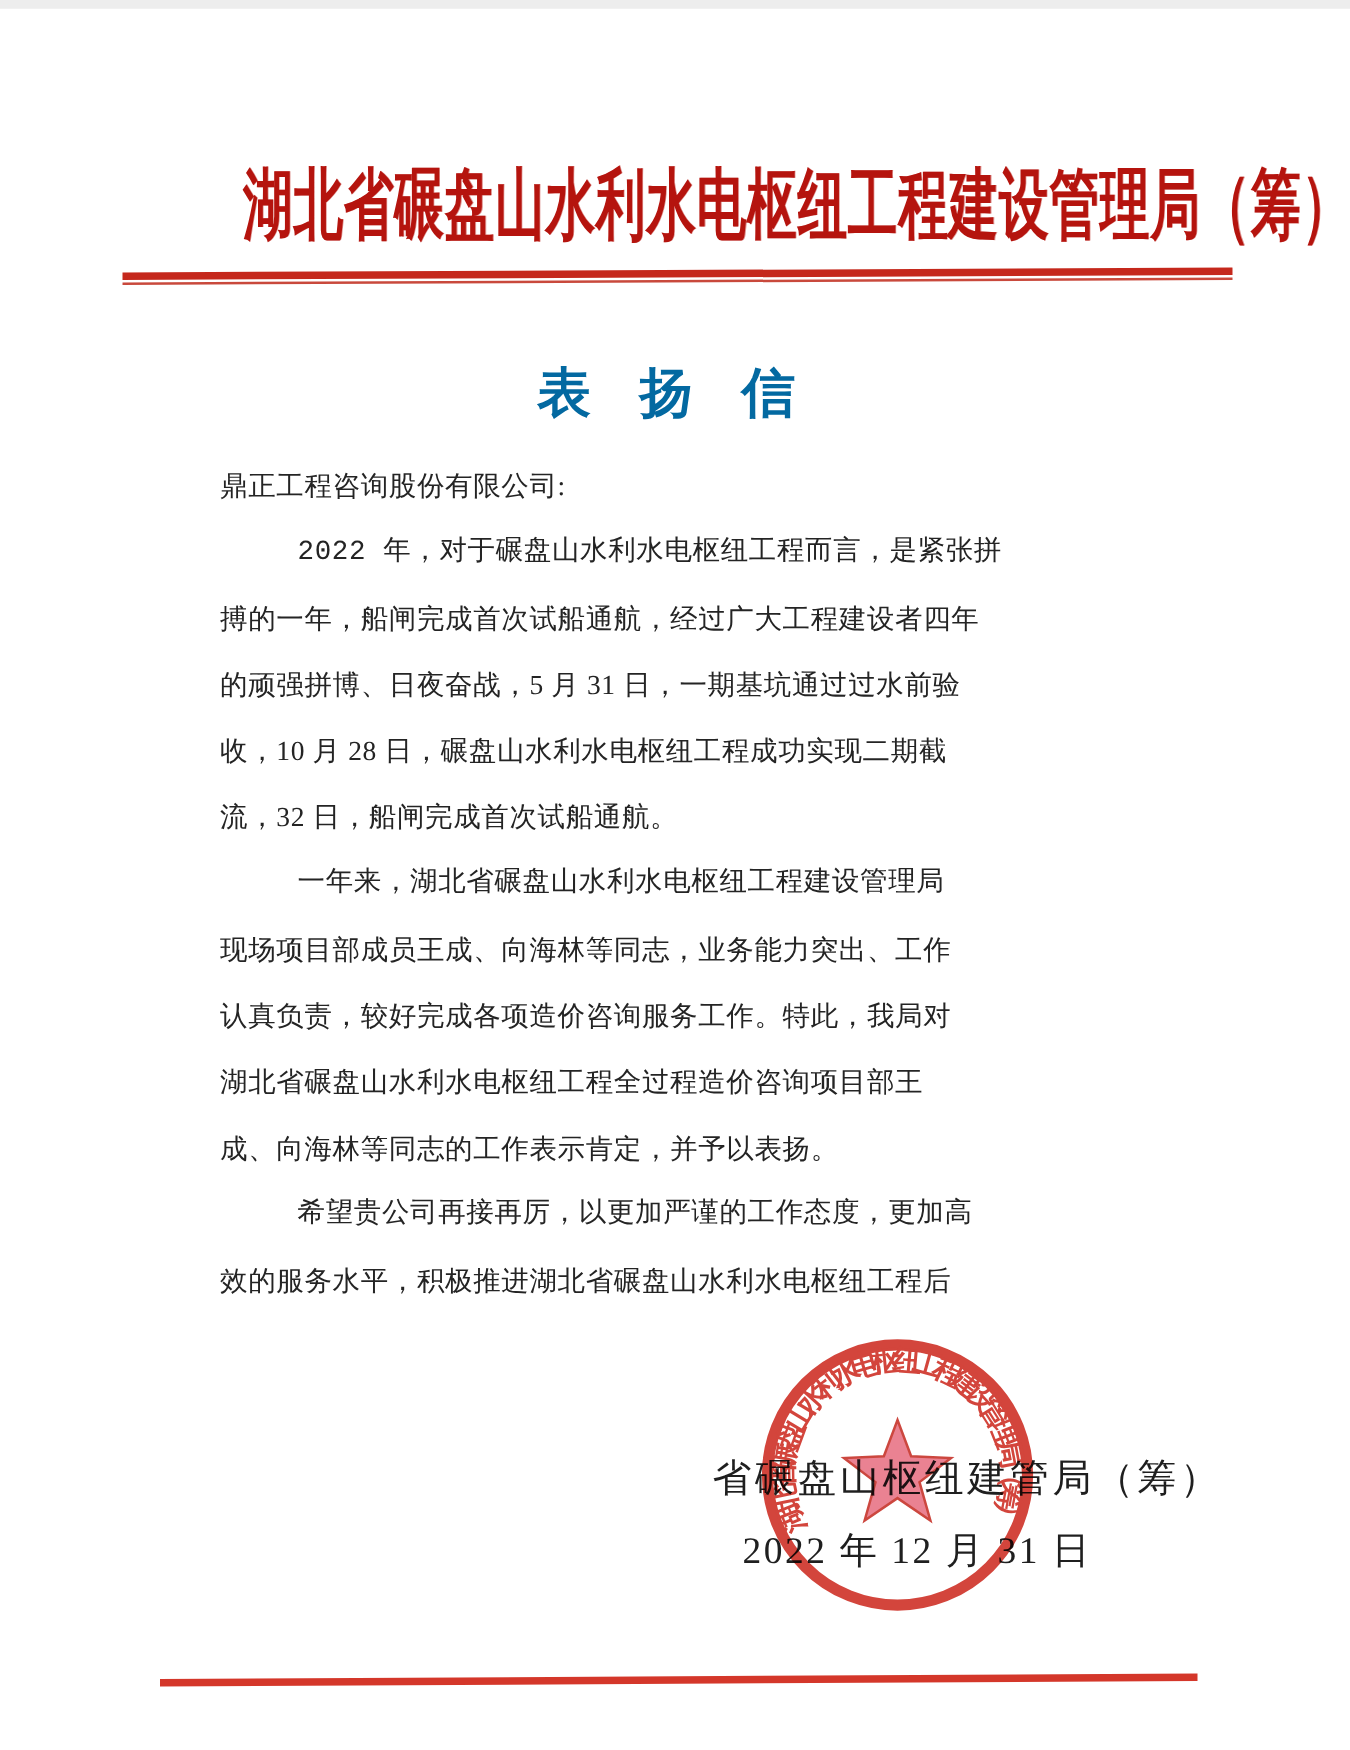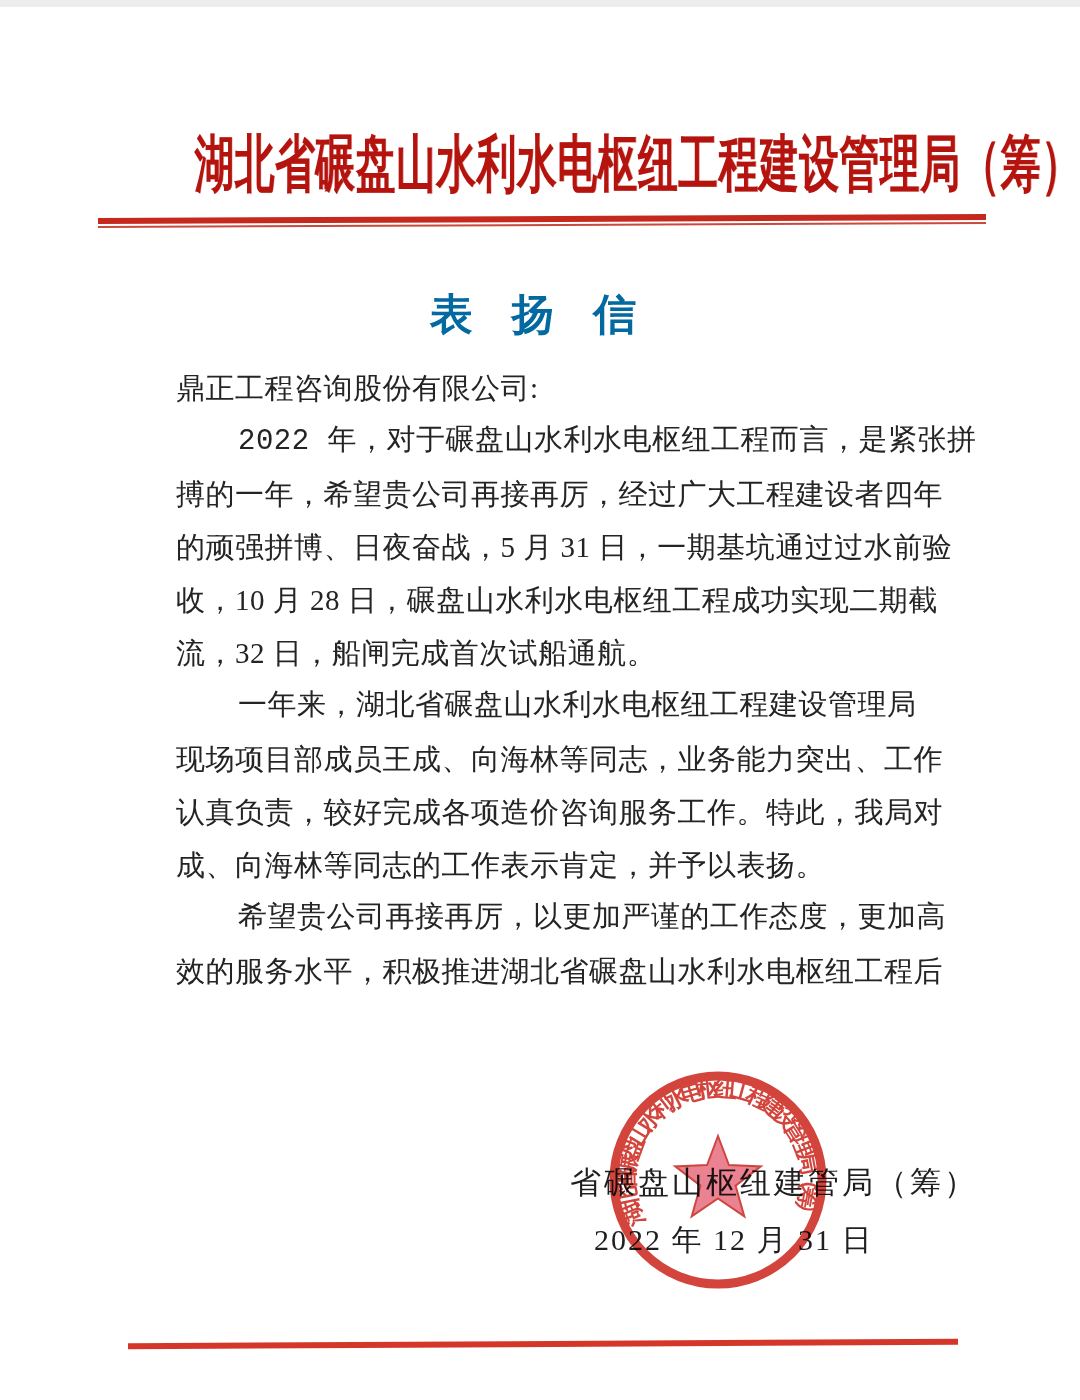--- a/index.html
+++ b/index.html
@@ -61,21 +61,21 @@
     font-size: 43px;
     font-weight: 700;
     letter-spacing: 14px;
   }
   
   .body-block {
     position: absolute;
     left: 176px; top: 362px;
     width: 736px;
     color: #242424;
-    font-size: 29px;
+    font-size: 22px;
     letter-spacing: 0.5px;
   }
   .line {
     height: 53px;
     line-height: 53px;
     white-space: nowrap;
   }
   .line.indent { padding-left: 62px; font-family: Liberation Mono, monospace; }
   
   .sign-org {
@@ -123,27 +123,28 @@
   <div class="header-rule">
     <div class="thick"></div>
     <div class="thin"></div>
   </div>
 
   <div class="doc-title">表 扬 信</div>
 
   <div class="body-block">
     <div class="line">鼎正工程咨询股份有限公司:</div>
     <div class="line indent">2022 年，对于碾盘山水利水电枢纽工程而言，是紧张拼</div>
-    <div class="line">搏的一年，希望贵公司再接再厉，经过广大工程建设者四年</div>
+    <div class="line">搏的一年，船闸完成首次试船通航，经过广大工程建设者四年</div>
     <div class="line">的顽强拼博、日夜奋战，5 月 31 日，一期基坑通过过水前验</div>
     <div class="line">收，10 月 28 日，碾盘山水利水电枢纽工程成功实现二期截</div>
     <div class="line">流，32 日，船闸完成首次试船通航。</div>
     <div class="line indent">一年来，湖北省碾盘山水利水电枢纽工程建设管理局</div>
     <div class="line">现场项目部成员王成、向海林等同志，业务能力突出、工作</div>
     <div class="line">认真负责，较好完成各项造价咨询服务工作。特此，我局对</div>
+    <div class="line">湖北省碾盘山水利水电枢纽工程全过程造价咨询项目部王</div>
     <div class="line">成、向海林等同志的工作表示肯定，并予以表扬。</div>
     <div class="line indent">希望贵公司再接再厉，以更加严谨的工作态度，更加高</div>
     <div class="line">效的服务水平，积极推进湖北省碾盘山水利水电枢纽工程后</div>
   </div>
 
   <div class="sign-org">省碾盘山枢纽建管局（筹）</div>
 
   <div class="sign-date">2022 年 12 月 31 日</div>
 
   <svg class="seal" viewBox="0 0 220 220">

